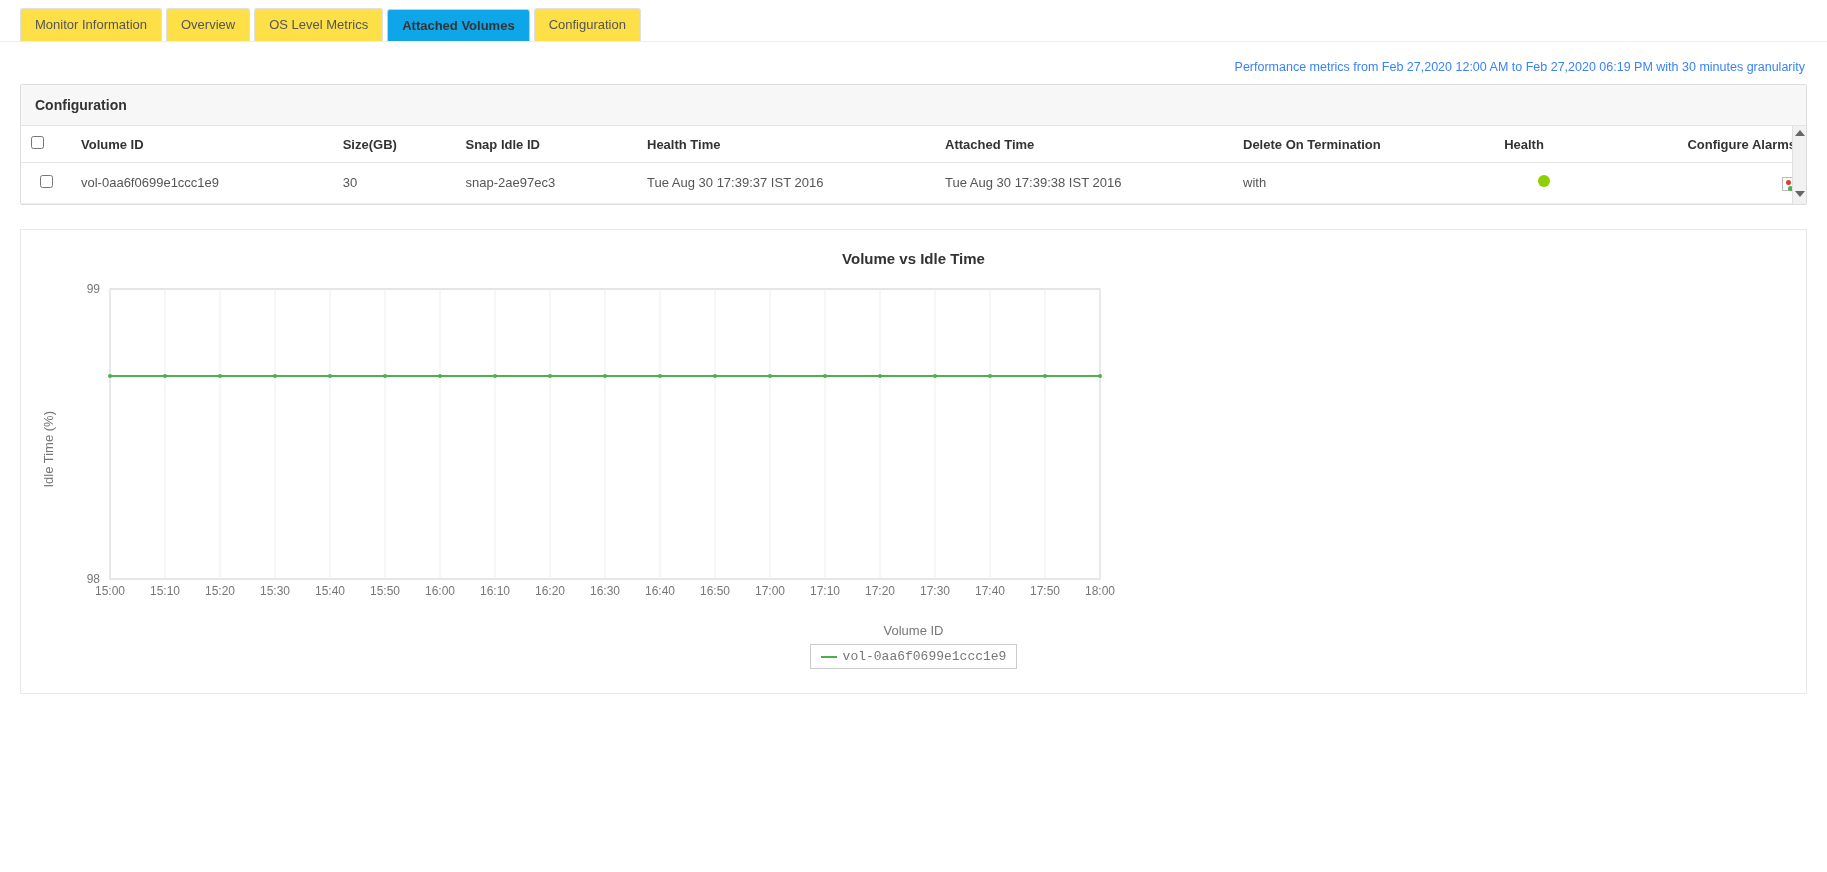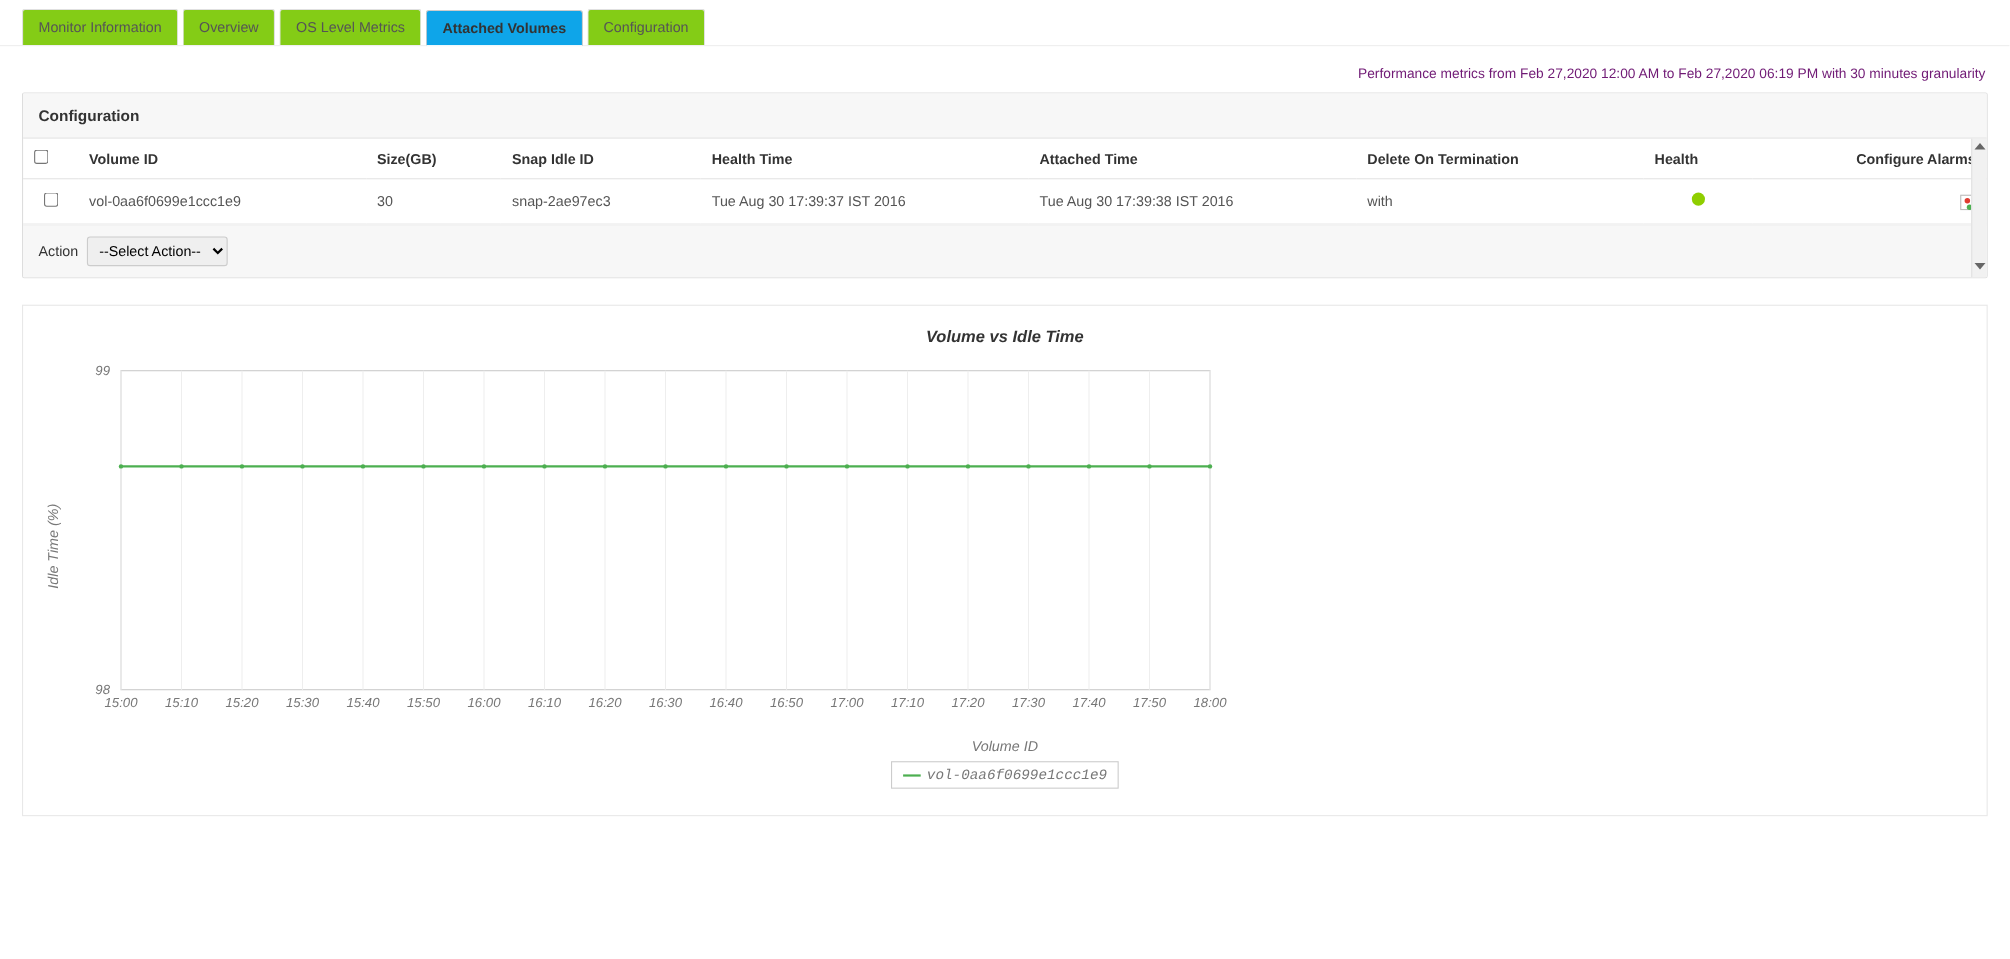--- a/index.html
+++ b/index.html
@@ -11,40 +11,40 @@
     width: 1827px;
   }
   .tabs {
     display: flex;
     gap: 4px;
     padding: 8px 20px 0 20px;
     border-bottom: 1px solid #eee;
   }
   .tab {
     padding: 8px 14px;
-    background: #84cc16;
+    background: #fde047;
     color: #555;
     border: 1px solid #e0e0e0;
     border-bottom: none;
     border-radius: 3px 3px 0 0;
     cursor: pointer;
     font-size: 13px;
   }
   .tab.active {
     background: #0ea5e9;
     font-weight: bold;
     color: #333;
     border: 1px solid #ccc;
     border-bottom: 1px solid #fff;
     position: relative;
     top: 1px;
   }
   .metrics-note {
     text-align: right;
-    color: #701a75;
+    color: #3b82f6;
     font-size: 12.5px;
     padding: 18px 22px 10px 22px;
   }
   .panel {
     margin: 0 20px 24px 20px;
     border: 1px solid #ddd;
     border-radius: 2px;
   }
   .panel-title {
     padding: 12px 14px;
@@ -127,21 +127,20 @@
     margin:3px auto;
     border-left:5px solid transparent;
     border-right:5px solid transparent;
   }
   .scroll-track .arrow.up { border-bottom:6px solid #666; margin-top:4px;}
   .scroll-track .arrow.down { border-top:6px solid #666; position:absolute; bottom:4px;left:2px; }
   .chart-panel {
     margin: 0 20px 20px 20px;
     border: 1px solid #e8e8e8;
     padding: 20px 20px 24px 20px;
-    font-style: italic;
   }
   .chart-title {
     text-align:center;
     font-size:15px;
     font-weight:bold;
     color:#333;
     margin-bottom:12px;
   }
   .chart-holder {
     display:flex;
@@ -223,26 +222,20 @@
           <td>with</td>
           <td style="text-align:center;">
             <span class="health-dot"></span>
           </td>
           <td>
             <span class="alarm-icon"></span>
           </td>
         </tr>
       </tbody>
     </table>
-    <div class="action-row">
-      <span>Action</span>
-      <select>
-        <option>--Select Action--</option>
-      </select>
-    </div>
     <div class="scroll-track">
       <div class="arrow up"></div>
       <div class="arrow down"></div>
     </div>
   </div>
 </div>
 
 <div class="chart-panel">
   <div class="chart-title">Volume vs Idle Time</div>
   <div class="chart-row">

